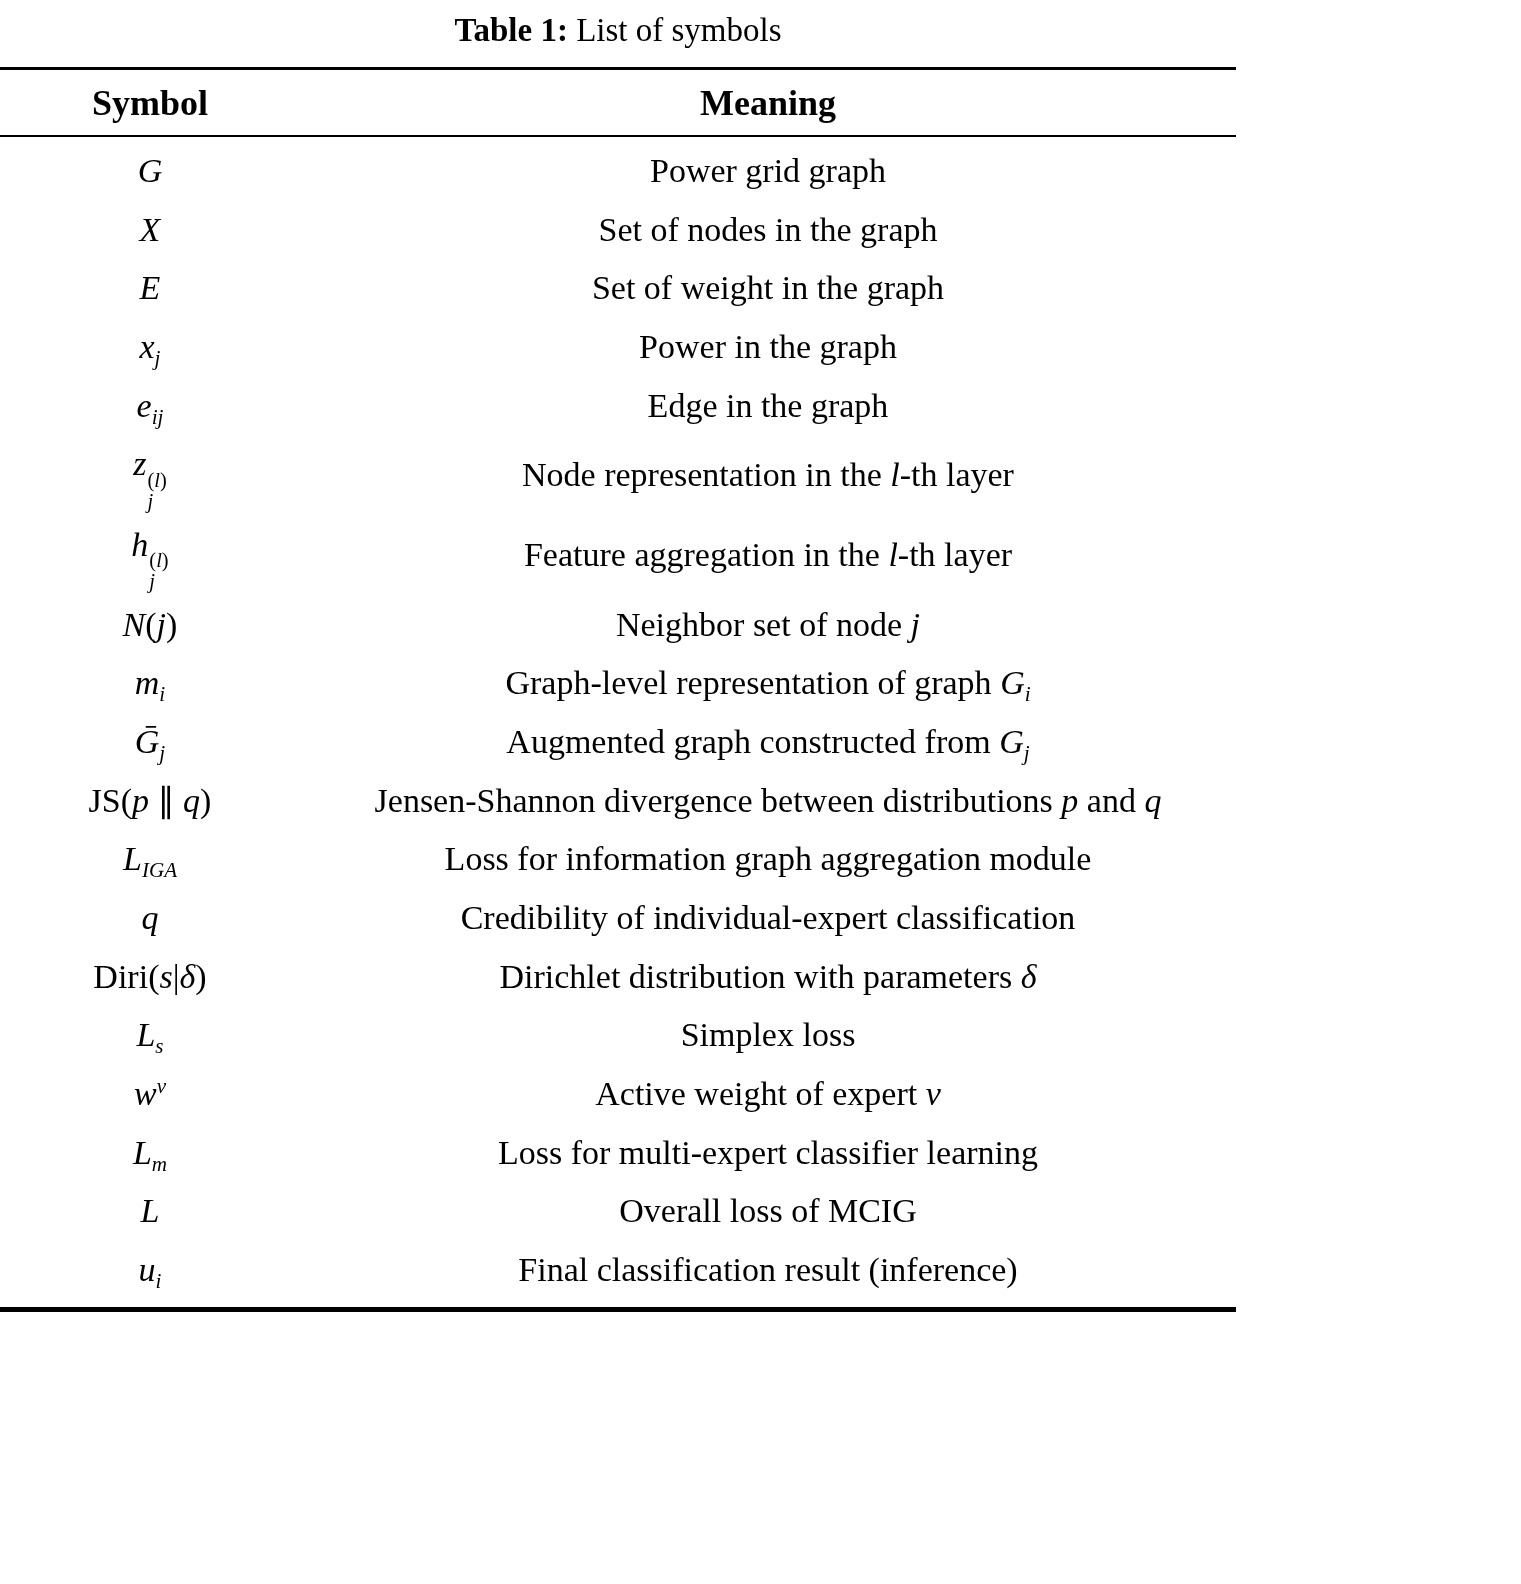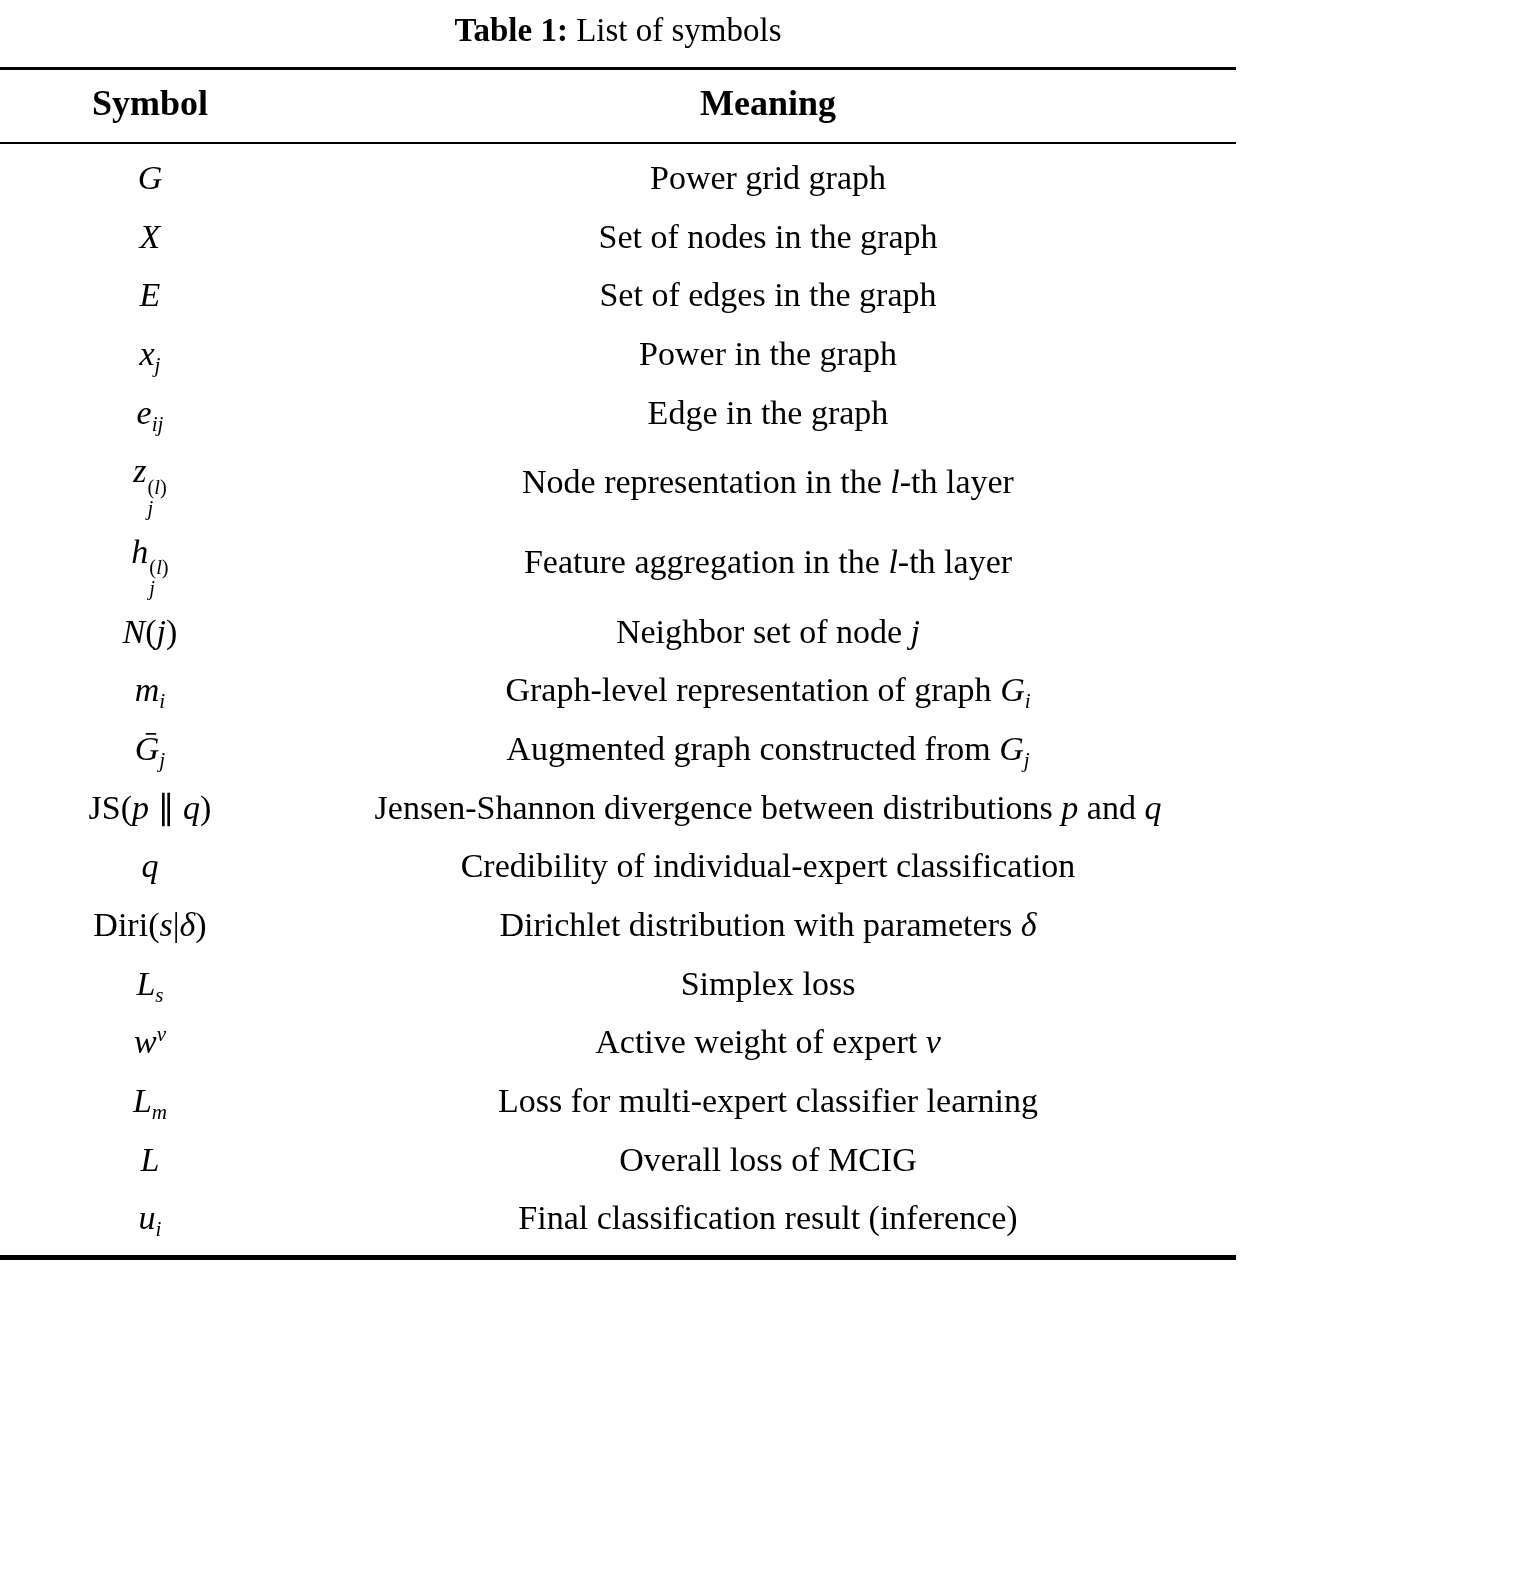--- a/index.html
+++ b/index.html
@@ -28,21 +28,21 @@
     border-top: 3px solid #000;
     border-bottom: 5px solid #000;
   }
   thead tr {
     border-bottom: 2px solid #000;
   }
   th {
     font-size: 36px;
     font-weight: bold;
     text-align: center;
-    padding: 12px 0 18px 0;
+    padding: 12px 0 11px 0;
   }
   td {
     font-size: 34px;
     text-align: center;
     padding: 3px 0;
     line-height: 1.55;
     vertical-align: middle;
   }
   .col-sym { width: 300px; }
   tbody tr:first-child td { padding-top: 8px; }
@@ -82,21 +82,21 @@
         <tr>
           <td class="col-sym"><i>G</i></td>
           <td class="col-mean">Power grid graph</td>
         </tr>
         <tr>
           <td class="col-sym"><i>X</i></td>
           <td class="col-mean">Set of nodes in the graph</td>
         </tr>
         <tr>
           <td class="col-sym"><i>E</i></td>
-          <td class="col-mean">Set of edges in the graph</td>
+          <td class="col-mean">Set of weight in the graph</td>
         </tr>
         <tr>
           <td class="col-sym"><i>x</i><sub><i>j</i></sub></td>
           <td class="col-mean">Power in the graph</td>
         </tr>
         <tr>
           <td class="col-sym"><i>e</i><sub><i>ij</i></sub></td>
           <td class="col-mean">Edge in the graph</td>
         </tr>
         <tr>
@@ -123,20 +123,24 @@
         </tr>
         <tr>
           <td class="col-sym"><i>Ḡ</i><sub><i>j</i></sub></td>
           <td class="col-mean">Augmented graph constructed from <i>G</i><sub><i>j</i></sub></td>
         </tr>
         <tr>
           <td class="col-sym">JS(<i>p</i> ∥ <i>q</i>)</td>
           <td class="col-mean">Jensen-Shannon divergence between distributions <i>p</i> and <i>q</i></td>
         </tr>
         <tr>
+          <td class="col-sym"><i>L</i><sub><i>IGA</i></sub></td>
+          <td class="col-mean">Loss for information graph aggregation module</td>
+        </tr>
+        <tr>
           <td class="col-sym"><i>q</i></td>
           <td class="col-mean">Credibility of individual-expert classification</td>
         </tr>
         <tr>
           <td class="col-sym">Diri(<i>s</i>|<i>δ</i>)</td>
           <td class="col-mean">Dirichlet distribution with parameters <i>δ</i></td>
         </tr>
         <tr>
           <td class="col-sym"><i>L</i><sub><i>s</i></sub></td>
           <td class="col-mean">Simplex loss</td>

